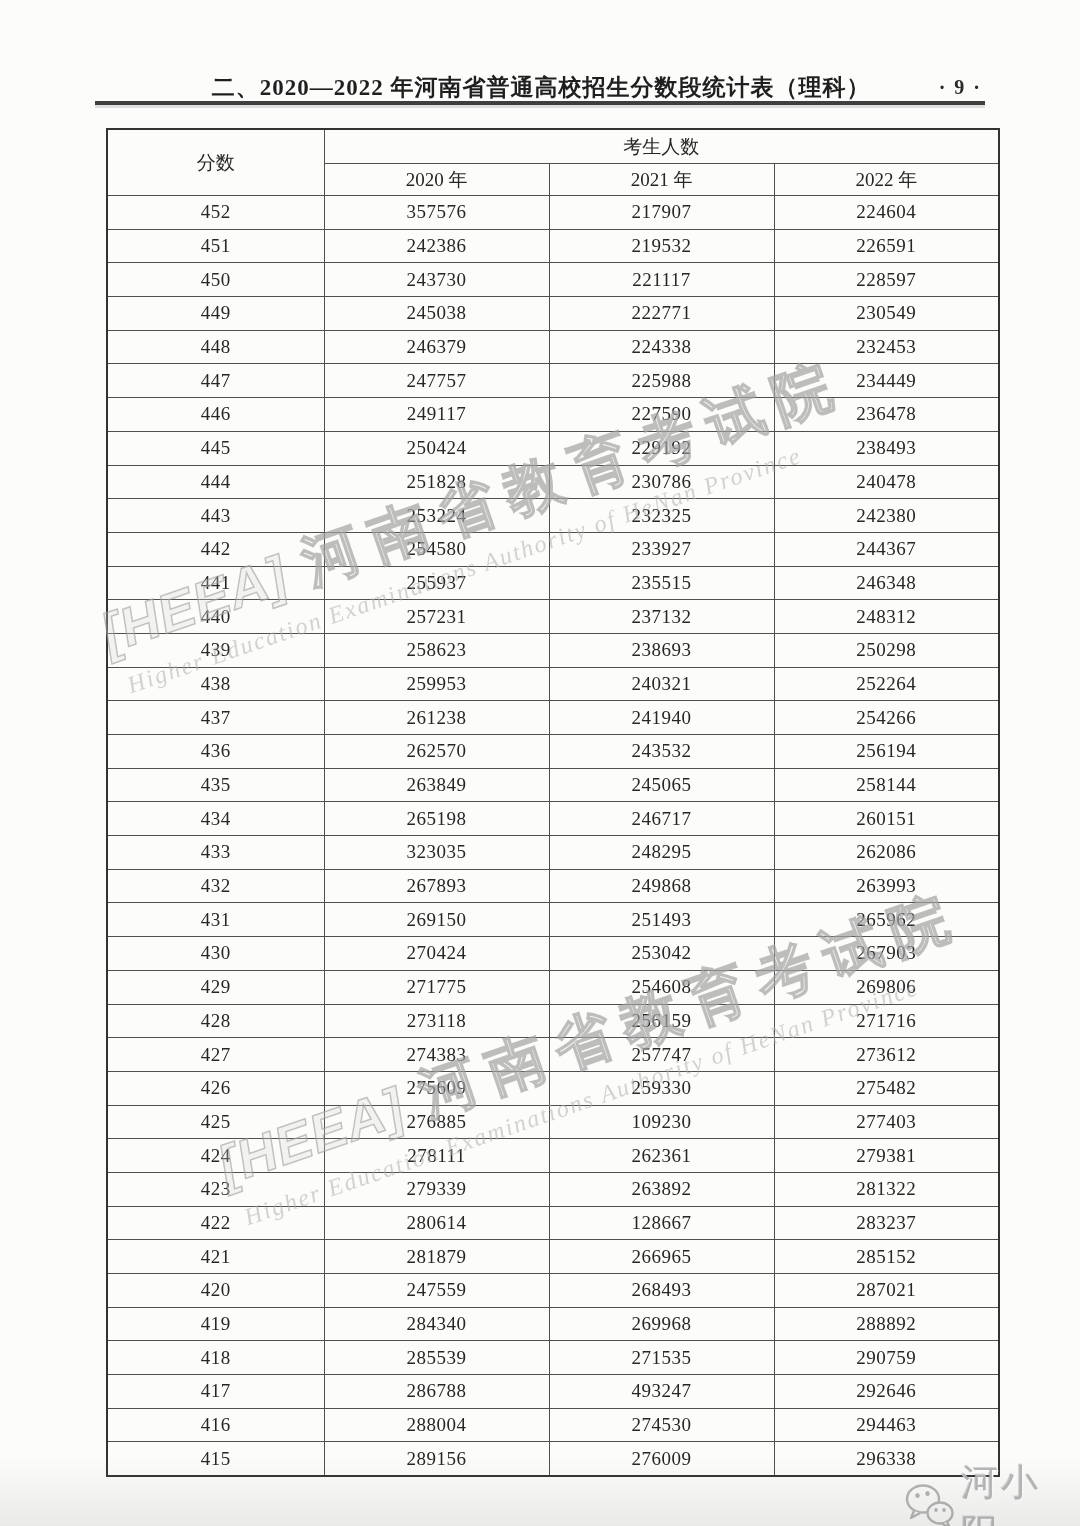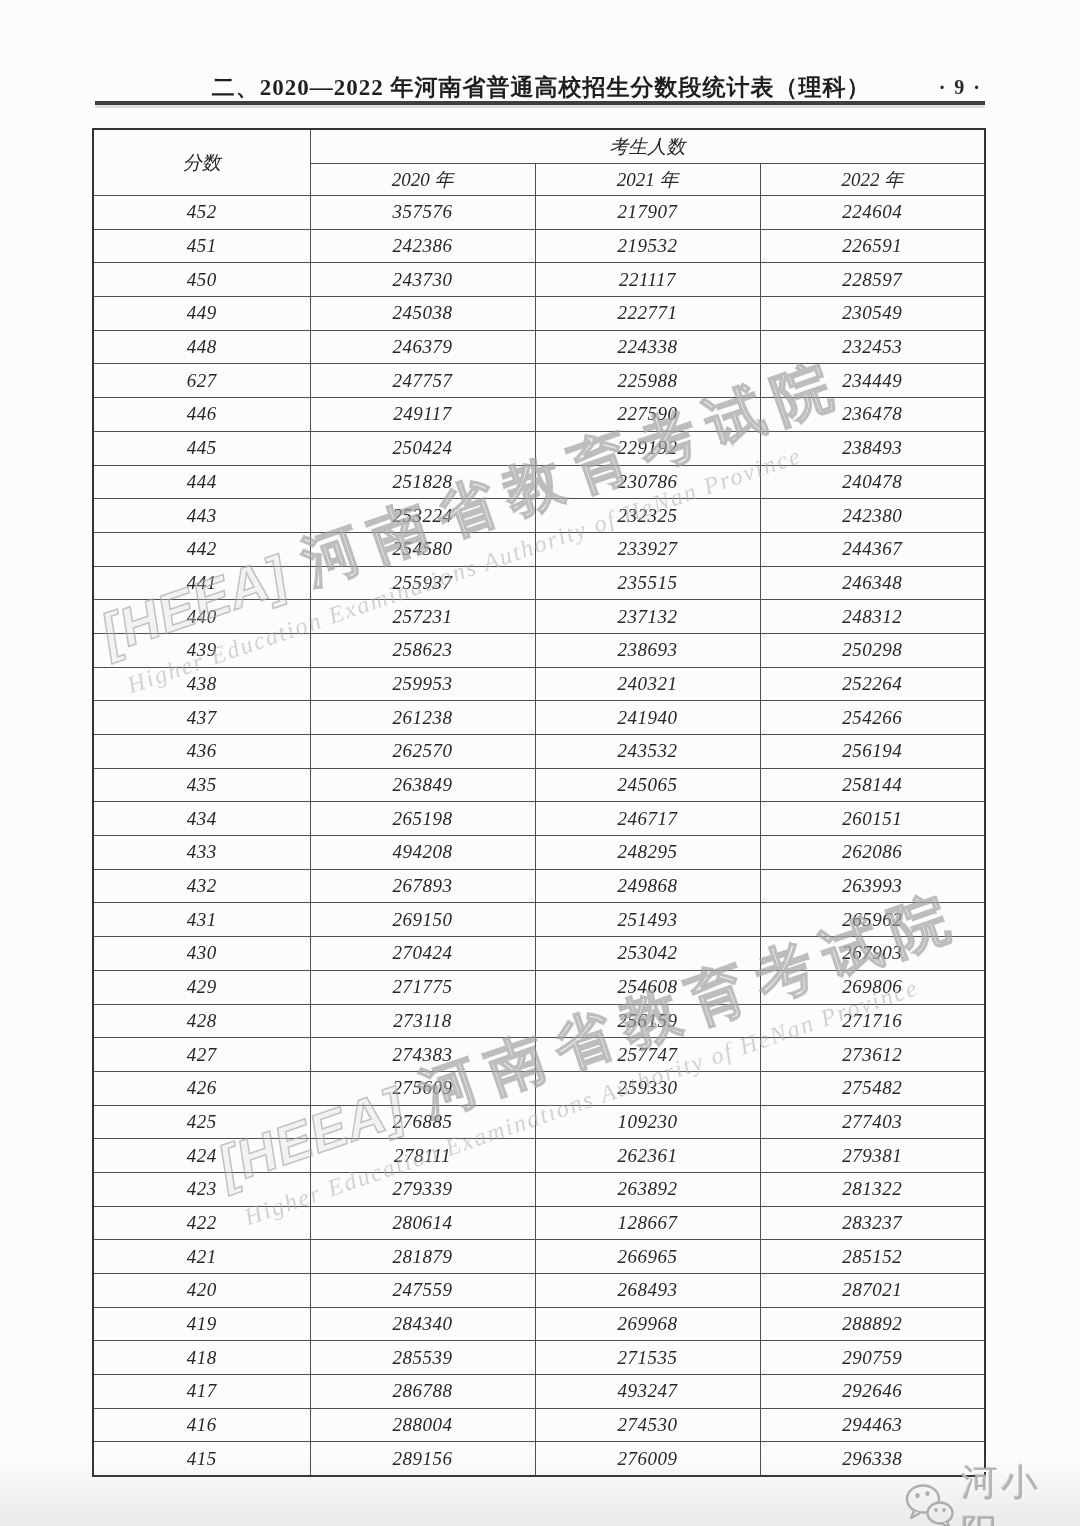--- a/index.html
+++ b/index.html
@@ -22,23 +22,23 @@
     position:absolute;top:76px;right:98px;
     font-size:20px;font-weight:bold;color:#2a2a2a;letter-spacing:2px;
   }
   .header-rule{
     position:absolute;top:101px;left:95px;width:890px;height:4px;
     background:#3f3f3f;
     box-shadow:0 3px 0 rgba(120,120,120,0.22);
   }
   
   table.score-table{
-    position:absolute;left:92px;top:128px;width:892px;
+    position:absolute;left:106px;top:128px;width:892px;
     border-collapse:collapse;table-layout:fixed;
-    z-index:1;background:transparent;font-style:italic;
+    z-index:1;background:transparent;
   }
   .score-table th,.score-table td{
     border:1px solid #4f4f4f;
     text-align:center;vertical-align:middle;
     font-weight:normal;
     font-size:19px;color:#262626;
     padding:0;background:transparent;
   }
   .score-table{border:2px solid #333;}
   .score-table thead tr.group-row th{height:33px;font-size:19px;}
@@ -156,21 +156,21 @@
           <td>222771</td>
           <td>230549</td>
         </tr>
         <tr>
           <td>448</td>
           <td>246379</td>
           <td>224338</td>
           <td>232453</td>
         </tr>
         <tr>
-          <td>627</td>
+          <td>447</td>
           <td>247757</td>
           <td>225988</td>
           <td>234449</td>
         </tr>
         <tr>
           <td>446</td>
           <td>249117</td>
           <td>227590</td>
           <td>236478</td>
         </tr>
@@ -241,21 +241,21 @@
           <td>258144</td>
         </tr>
         <tr>
           <td>434</td>
           <td>265198</td>
           <td>246717</td>
           <td>260151</td>
         </tr>
         <tr>
           <td>433</td>
-          <td>494208</td>
+          <td>323035</td>
           <td>248295</td>
           <td>262086</td>
         </tr>
         <tr>
           <td>432</td>
           <td>267893</td>
           <td>249868</td>
           <td>263993</td>
         </tr>
         <tr>

